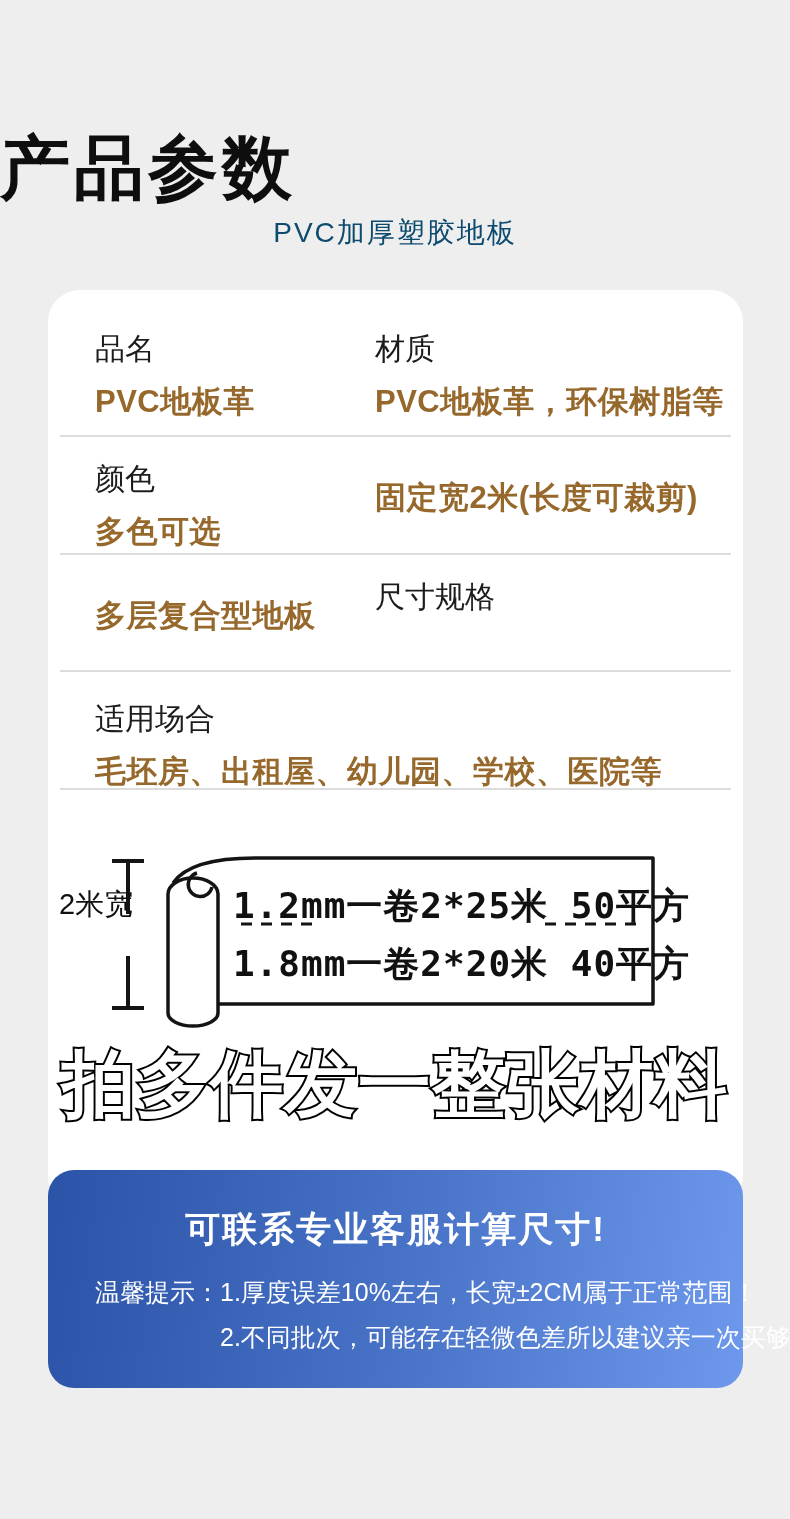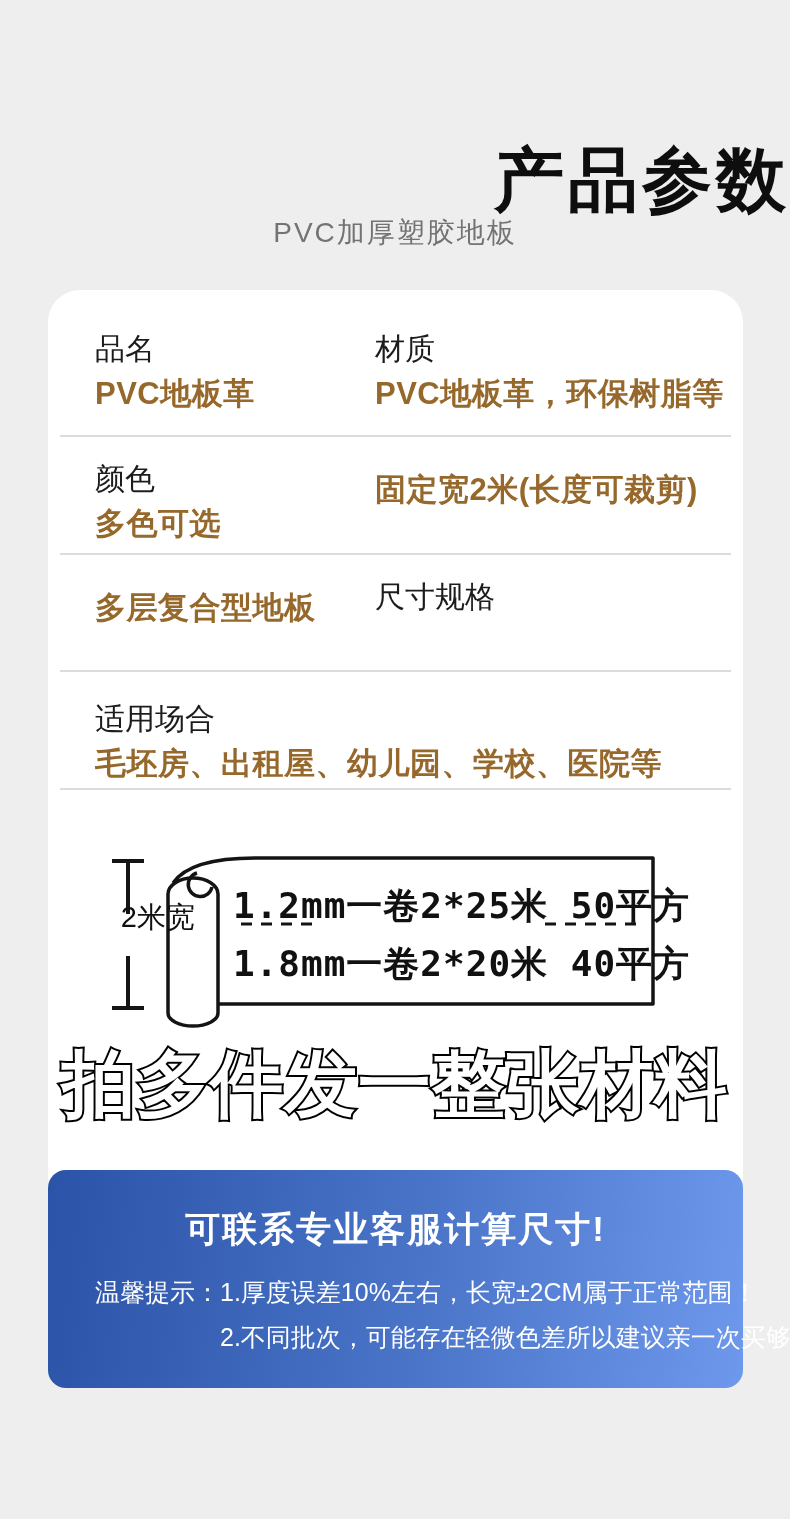--- a/index.html
+++ b/index.html
@@ -1,49 +1,49 @@
 <!DOCTYPE html>
 <html><head>
 <meta charset="utf-8">
 <style>
   *{margin:0;padding:0;box-sizing:border-box}
   html,body{background:#eeeeee}
   .page{position:relative;width:790px;height:1519px;background:#eeeeee;overflow:hidden;
         font-family:"Liberation Sans",sans-serif;color:#141414}
 
-  .title{position:absolute;top:134px;left:0;right:0;text-align:right;
+  .title{position:absolute;top:122px;left:0;right:0;text-align:left;
          font-size:70px;font-weight:800;color:#0e0e0e;letter-spacing:4px}
   .subtitle{position:absolute;top:214px;left:0;right:0;text-align:center;
-            font-size:28px;color:#737373;letter-spacing:2px}
+            font-size:28px;color:#0c4a6e;letter-spacing:2px}
 
   .card{position:absolute;left:48px;top:290px;width:695px;height:918px;
         background:#ffffff;border-radius:32px}
 
   .row{position:absolute;left:0;right:0}
   .r1{top:42px}.r2{top:172px}.r3{top:290px}.r4{top:412px}
   .cell{position:absolute;top:0}
   .c1{left:47px}.c2{left:327px}
   .cell .label{font-size:30px;color:#1c1c1c;line-height:34px}
-  .cell .value{margin-top:10px;font-size:31px;font-weight:700;color:#96682b;
+  .cell .value{margin-top:18px;font-size:31px;font-weight:700;color:#96682b;
                line-height:36px;letter-spacing:.5px;white-space:nowrap}
   .divider{position:absolute;left:12px;right:12px;height:2px;background:#dcdcdc}
   .d1{top:145px}.d2{top:263px}.d3{top:380px}.d4{top:498px}
 
   .diagram-svg{position:absolute;left:37px;top:560px}
-  .dim-label{position:absolute;left:11px;top:608px;width:136px;text-align:right;
+  .dim-label{position:absolute;left:11px;top:595px;width:136px;text-align:left;
              font-size:29px;color:#111}
   .roll-line{position:absolute;left:185px;font-size:36px;font-weight:700;color:#111;
              font-family:"DejaVu Sans Mono",monospace;letter-spacing:1px;white-space:nowrap}
   .rl1{top:592px}.rl2{top:650px}
 
   .banner{position:absolute;left:0;right:0;top:1036px;text-align:center;
           font-size:73px;font-weight:900;color:#ffffff;letter-spacing:1px;
           -webkit-text-stroke:4px #000;paint-order:stroke fill;white-space:nowrap}
 
-  .notice{position:absolute;left:48px;top:1170px;width:695px;height:218px;border-radius:18px;
+  .notice{position:absolute;left:48px;top:1170px;width:695px;height:218px;border-radius:26px;
           background:linear-gradient(97deg,#2b53a7 0%,#4a75c9 55%,#6d98ec 100%)}
   .notice-title{position:absolute;top:36px;left:0;right:0;text-align:center;
                 font-size:35px;font-weight:700;color:#ffffff;letter-spacing:2px}
   .tips{position:absolute;left:47px;top:100px;right:12px;display:flex;color:#ffffff}
   .tip-label{font-size:25px;line-height:45px;flex:none}
   .tip-lines{font-size:25px;line-height:45px}
   .tip-line{white-space:nowrap}
 </style>
 </head>
 <body>

